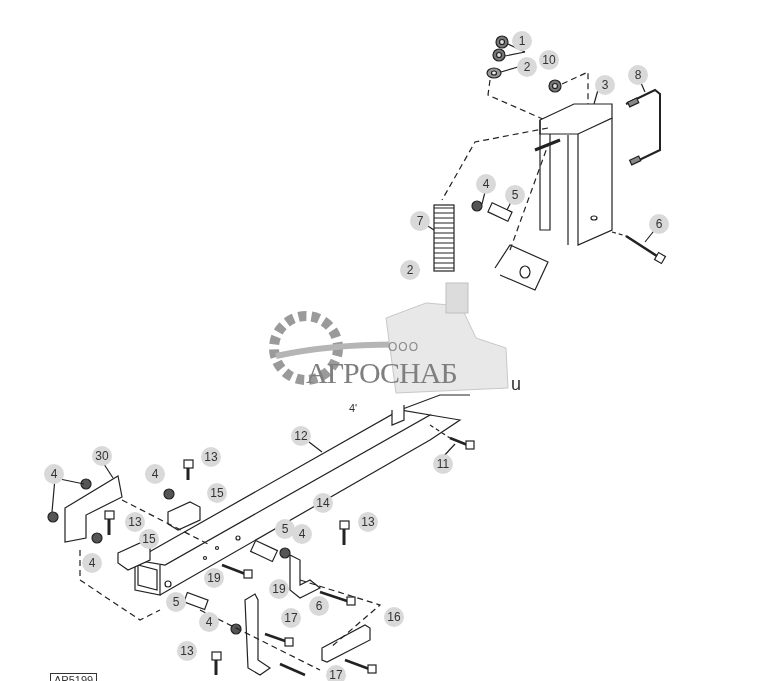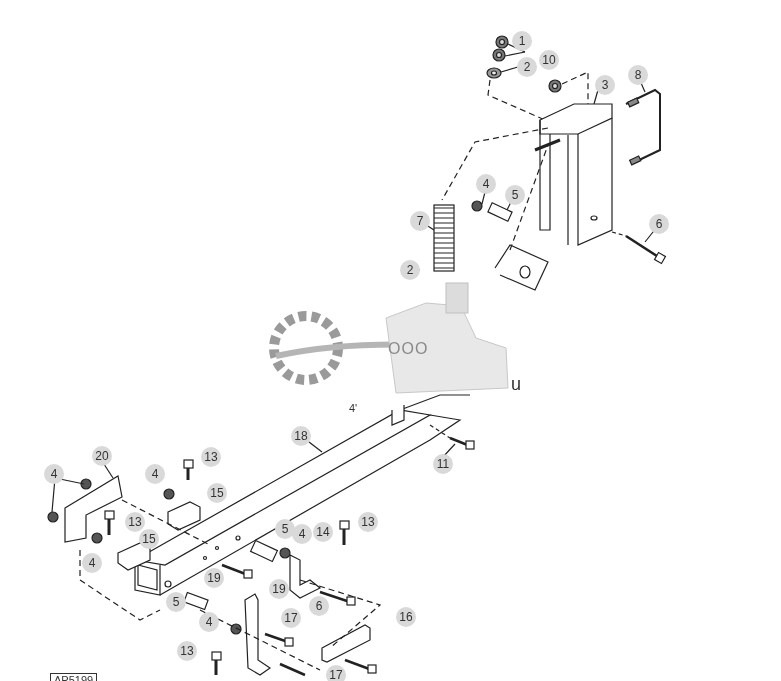--- a/index.html
+++ b/index.html
@@ -1,21 +1,21 @@
 <!DOCTYPE html>
 <html><head>
 <meta charset="utf-8">
 <style>
   html,body{margin:0;padding:0;background:#fff;}
   #stage{position:relative;width:781px;height:681px;overflow:hidden;background:#fff;font-family:"Liberation Sans",sans-serif;}
   svg#art{position:absolute;left:0;top:0;}
   .callout{position:absolute;width:20px;height:20px;border-radius:50%;background:#d9d9d9;color:#333;font-size:12px;line-height:20px;text-align:center;}
   .callout span{position:relative;}
   .wm{position:absolute;left:246px;top:278px;width:290px;height:128px;}
-  .wm-ooo{position:absolute;left:388px;top:340px;font-family:"Liberation Sans",sans-serif;font-size:16px;color:#8a8a8a;letter-spacing:1px;}
+  .wm-ooo{position:absolute;left:388px;top:340px;font-family:"Liberation Sans",sans-serif;font-size:12px;color:#8a8a8a;letter-spacing:1px;}
   .wm-name{position:absolute;left:306px;top:356px;font-family:"Liberation Serif",serif;font-size:30px;color:#7f7f7f;letter-spacing:-1px;}
   .wm-u{position:absolute;left:511px;top:374px;font-size:18px;color:#333;}
   .ref{position:absolute;left:50px;top:673px;border:1px solid #333;font-size:11px;padding:0 3px;line-height:12px;color:#333;}
   .smlabel{position:absolute;font-size:11px;color:#333;}
 </style>
 </head>
 <body>
 
 <div id="stage">
 
@@ -149,51 +149,52 @@
 
   <div class="wm">
     <svg width="290" height="128" viewBox="0 0 290 128">
       <circle cx="60" cy="70" r="32" fill="none" stroke="#9a9a9a" stroke-width="10" stroke-dasharray="8 5"></circle>
       <path d="M30 78 Q110 60 230 70" stroke="#b5b5b5" stroke-width="6" fill="none"></path>
       <path d="M140 40 L180 25 L215 28 L230 60 L260 70 L262 110 L150 115 Z" fill="#e8e8e8" stroke="#c8c8c8"></path>
       <rect x="200" y="5" width="22" height="30" fill="#dcdcdc" stroke="#c0c0c0"></rect>
     </svg>
   </div>
   <div class="wm-ooo">ООО</div>
+  <div class="wm-name">АГРОСНАБ</div>
   <div class="wm-u">u</div>
 
   <div class="callout" style="left:512px;top:31px"><span>1</span></div>
   <div class="callout" style="left:517px;top:57px"><span>2</span></div>
   <div class="callout" style="left:539px;top:50px"><span>10</span></div>
   <div class="callout" style="left:595px;top:75px"><span>3</span></div>
   <div class="callout" style="left:628px;top:65px"><span>8</span></div>
   <div class="callout" style="left:476px;top:174px"><span>4</span></div>
   <div class="callout" style="left:505px;top:185px"><span>5</span></div>
   <div class="callout" style="left:410px;top:211px"><span>7</span></div>
   <div class="callout" style="left:649px;top:214px"><span>6</span></div>
   <div class="callout" style="left:400px;top:260px"><span>2</span></div>
-  <div class="callout" style="left:291px;top:426px"><span>18</span></div>
+  <div class="callout" style="left:291px;top:426px"><span>12</span></div>
   <div class="callout" style="left:433px;top:454px"><span>11</span></div>
-  <div class="callout" style="left:92px;top:446px"><span>20</span></div>
+  <div class="callout" style="left:92px;top:446px"><span>30</span></div>
   <div class="callout" style="left:44px;top:464px"><span>4</span></div>
   <div class="callout" style="left:145px;top:464px"><span>4</span></div>
   <div class="callout" style="left:201px;top:447px"><span>13</span></div>
   <div class="callout" style="left:207px;top:483px"><span>15</span></div>
   <div class="callout" style="left:125px;top:512px"><span>13</span></div>
   <div class="callout" style="left:139px;top:529px"><span>15</span></div>
   <div class="callout" style="left:82px;top:553px"><span>4</span></div>
   <div class="callout" style="left:204px;top:568px"><span>19</span></div>
   <div class="callout" style="left:275px;top:519px"><span>5</span></div>
   <div class="callout" style="left:292px;top:524px"><span>4</span></div>
-  <div class="callout" style="left:313px;top:522px"><span>14</span></div>
+  <div class="callout" style="left:313px;top:493px"><span>14</span></div>
   <div class="callout" style="left:358px;top:512px"><span>13</span></div>
   <div class="callout" style="left:166px;top:592px"><span>5</span></div>
   <div class="callout" style="left:269px;top:579px"><span>19</span></div>
   <div class="callout" style="left:309px;top:596px"><span>6</span></div>
-  <div class="callout" style="left:396px;top:607px"><span>16</span></div>
+  <div class="callout" style="left:384px;top:607px"><span>16</span></div>
   <div class="callout" style="left:199px;top:612px"><span>4</span></div>
   <div class="callout" style="left:281px;top:608px"><span>17</span></div>
   <div class="callout" style="left:177px;top:641px"><span>13</span></div>
   <div class="callout" style="left:326px;top:665px"><span>17</span></div>
 
   <div class="smlabel" style="left:349px;top:402px">4'</div>
 
   <div class="ref">AP5199</div>
 </div>
 

